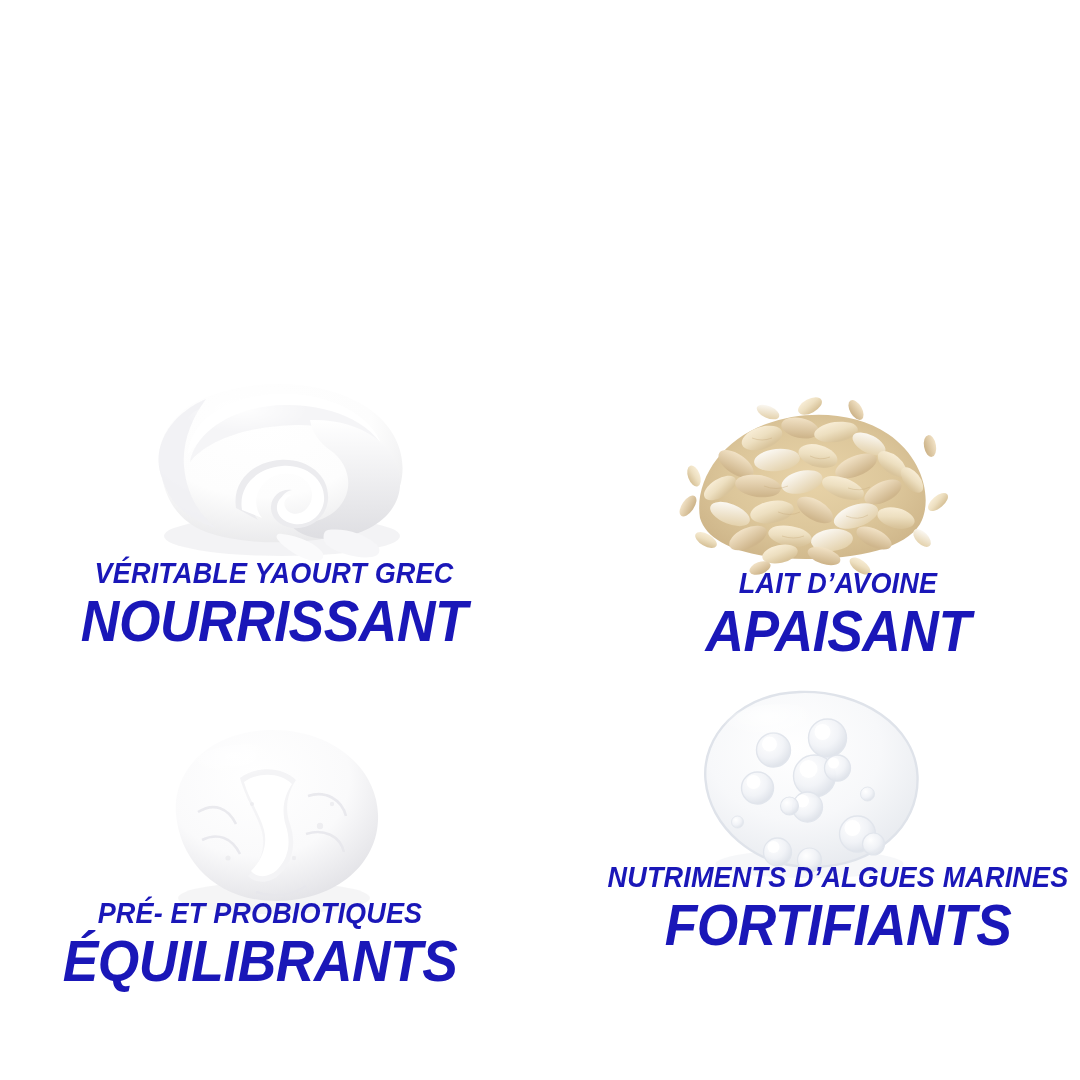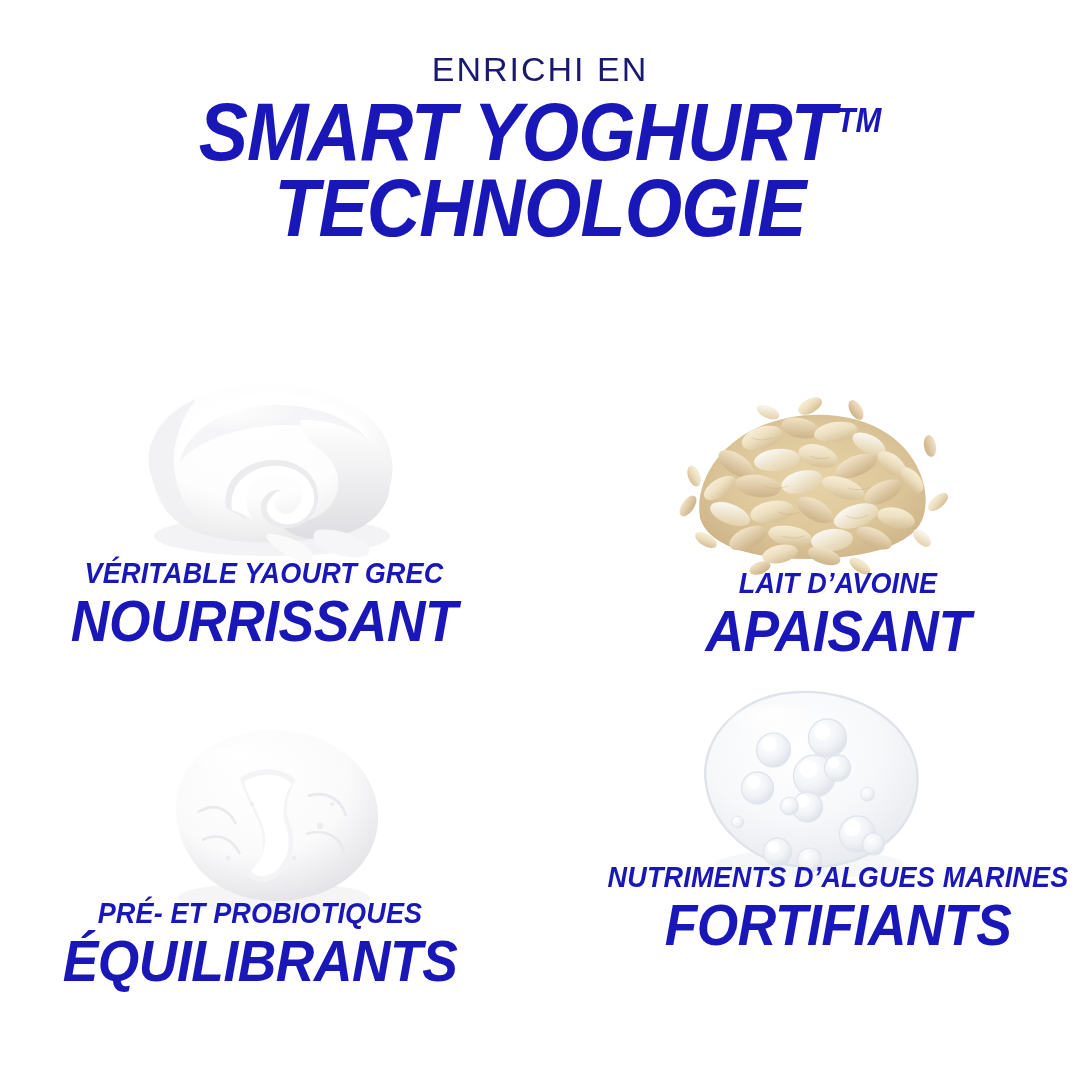--- a/index.html
+++ b/index.html
@@ -54,21 +54,21 @@
     letter-spacing: 0;
     margin-left: 2px;
   }
 
   
   .cell {
     position: absolute;
     width: 540px;
     height: 360px;
   }
-  .cell-1 { left: 2px;   top: 350px; }
+  .cell-1 { left: 12px;   top: 350px; }
   .cell-2 { left: 540px; top: 360px; }
   .cell-3 { left: 0;   top: 700px; padding-left: 8px; }
   .cell-4 { left: 540px; top: 664px; }
 
   .visual {
     position: absolute;
     left: 50%;
     transform: translateX(-50%);
     top: 8px;
   }
@@ -115,27 +115,20 @@
   .cell-3 .caption { left: -10px; }
   .cell-4 .caption { left: 28px; }
 
   svg { display: block; }
 </style>
 </head>
 <body>
 
 <div id="poster">
 
-  <div class="headline-block">
-    <div class="eyebrow">ENRICHI EN</div>
-    <div class="headline headline-1">
-      <span>SMART YOGHURT</span><span class="tm">TM</span>
-    </div>
-    <div class="headline headline-2">TECHNOLOGIE</div>
-  </div>
 
   <div class="cell cell-1">
     <div class="visual">
       <svg width="300" height="215" viewBox="0 0 300 215" aria-hidden="true">
         <defs>
           <radialGradient id="yg1" cx="42%" cy="26%" r="78%">
             <stop offset="0%" stop-color="#ffffff"></stop>
             <stop offset="58%" stop-color="#fdfdfd"></stop>
             <stop offset="100%" stop-color="#e8e8ea"></stop>
           </radialGradient>

